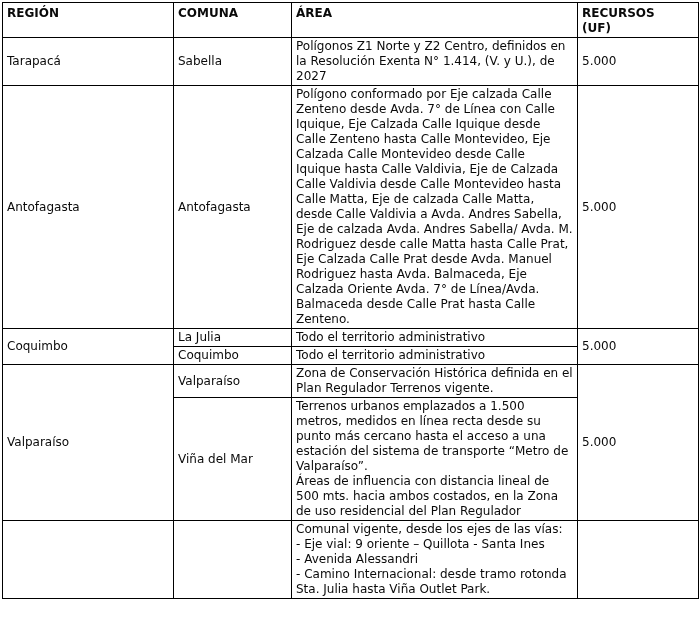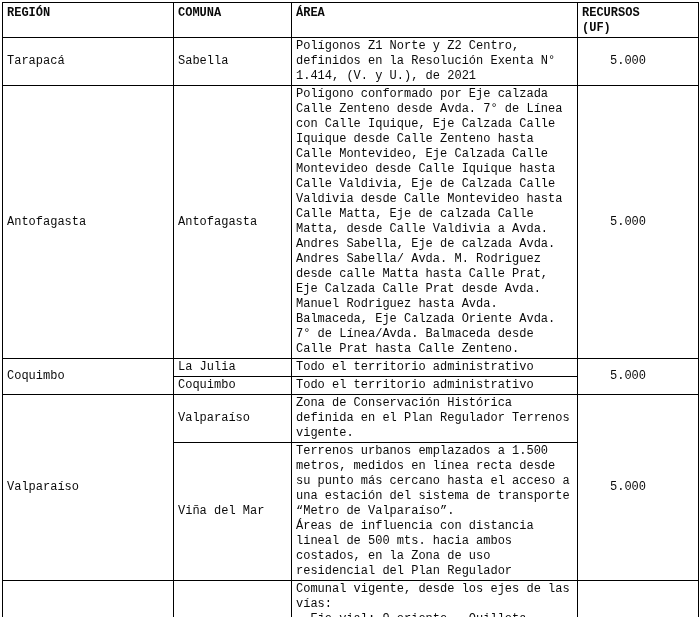--- a/index.html
+++ b/index.html
@@ -23,37 +23,36 @@
     width: 696px;
   }
   th, td {
     border: 1px solid #000000;
     padding: 1px 4px;
     font-size: 12px;
     line-height: 15px;
     white-space: pre-line;
     overflow: hidden;
     vertical-align: middle;
-    font-family: Liberation Mono, monospace;
   }
   th {
     text-align: left;
     font-weight: bold;
     vertical-align: top;
     padding-top: 3px;
   }
   td.area {
     vertical-align: top;
     padding-top: 1px;
   }
   td.region, td.comuna {
     vertical-align: middle;
   }
   td.recursos {
-    text-align: center;
+    text-align: left;
     padding-right: 24px;
     vertical-align: middle;
   }
   tr.h-header { height: 30px; }
   tr.h-r1 { height: 48px; }
   tr.h-compact { height: 17px; }
   tr.h-r5 { height: 33px; }
 </style>
 </head>
 <body>
@@ -72,21 +71,21 @@
         <th>COMUNA</th>
         <th>ÁREA</th>
         <th>RECURSOS
 (UF)</th>
       </tr>
     </thead>
     <tbody>
       <tr class="h-r1">
         <td class="region">Tarapacá</td>
         <td class="comuna">Sabella</td>
-        <td class="area">Polígonos Z1 Norte y Z2 Centro, definidos en la Resolución Exenta N° 1.414, (V. y U.), de 2021</td>
+        <td class="area">Polígonos Z1 Norte y Z2 Centro, definidos en la Resolución Exenta N° 1.414, (V. y U.), de 2027</td>
         <td class="recursos">5.000</td>
       </tr>
 
       <tr>
         <td class="region">Antofagasta</td>
         <td class="comuna">Antofagasta</td>
         <td class="area">Polígono conformado por Eje calzada Calle Zenteno desde Avda. 7° de Línea con Calle Iquique, Eje Calzada Calle Iquique desde Calle Zenteno hasta Calle Montevideo, Eje Calzada Calle Montevideo desde Calle Iquique hasta Calle Valdivia, Eje de Calzada Calle Valdivia desde Calle Montevideo hasta Calle Matta, Eje de calzada Calle Matta, desde Calle Valdivia a Avda. Andres Sabella, Eje de calzada Avda. Andres Sabella/ Avda. M. Rodriguez desde calle Matta hasta Calle Prat, Eje Calzada Calle Prat desde Avda. Manuel Rodriguez hasta Avda. Balmaceda, Eje Calzada Oriente Avda. 7° de Línea/Avda. Balmaceda desde Calle Prat hasta Calle Zenteno.</td>
         <td class="recursos">5.000</td>
       </tr>
 

